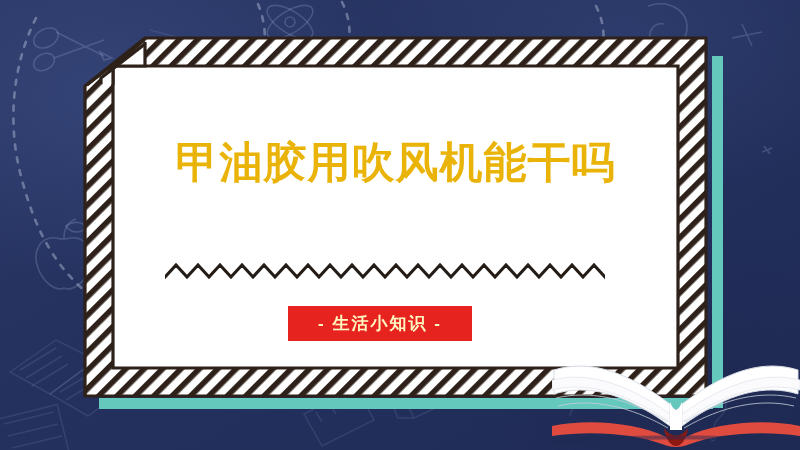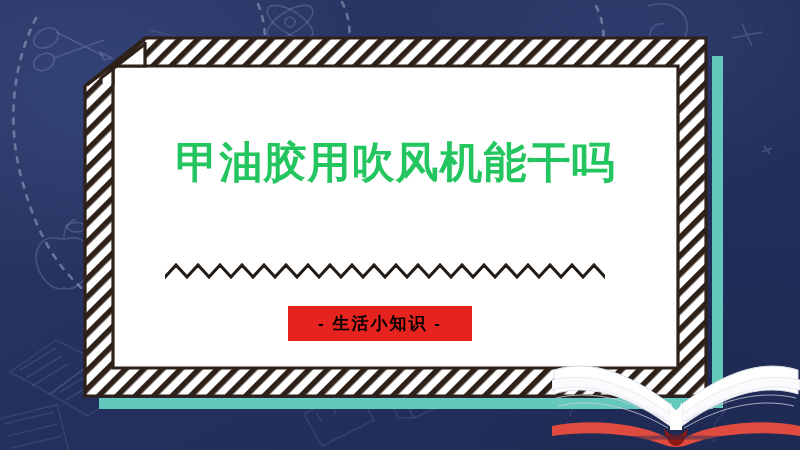--- a/index.html
+++ b/index.html
@@ -45,33 +45,33 @@
   .card svg{display:block;width:621px;height:358px;overflow:visible;}
 
   
   .card-content{
     position:absolute;left:113px;top:66px;width:565px;height:302px;
   }
   .title{
     position:absolute;left:0;top:72px;width:565px;
     text-align:center;
     font-size:43px;line-height:1.15;font-weight:bold;
-    color:#22c55e;letter-spacing:1px;
+    color:#eab308;letter-spacing:1px;
     white-space:nowrap;
   }
   .zig{
     position:absolute;left:52px;top:195px;width:440px;height:22px;
   }
   .zig svg{display:block;width:440px;height:22px;}
   .badge{
     position:absolute;left:175px;top:240px;
     width:184px;height:35px;
     background:#e7231f;
     display:flex;align-items:center;justify-content:center;
-    color:#000000;font-size:17px;font-weight:bold;letter-spacing:2px;
+    color:#fef9c3;font-size:17px;font-weight:bold;letter-spacing:2px;
   }
 
   
   .book{
     position:absolute;left:552px;top:352px;width:248px;height:98px;
   }
   .book svg{display:block;width:248px;height:98px;}
 </style>
 </head>
 <body>

